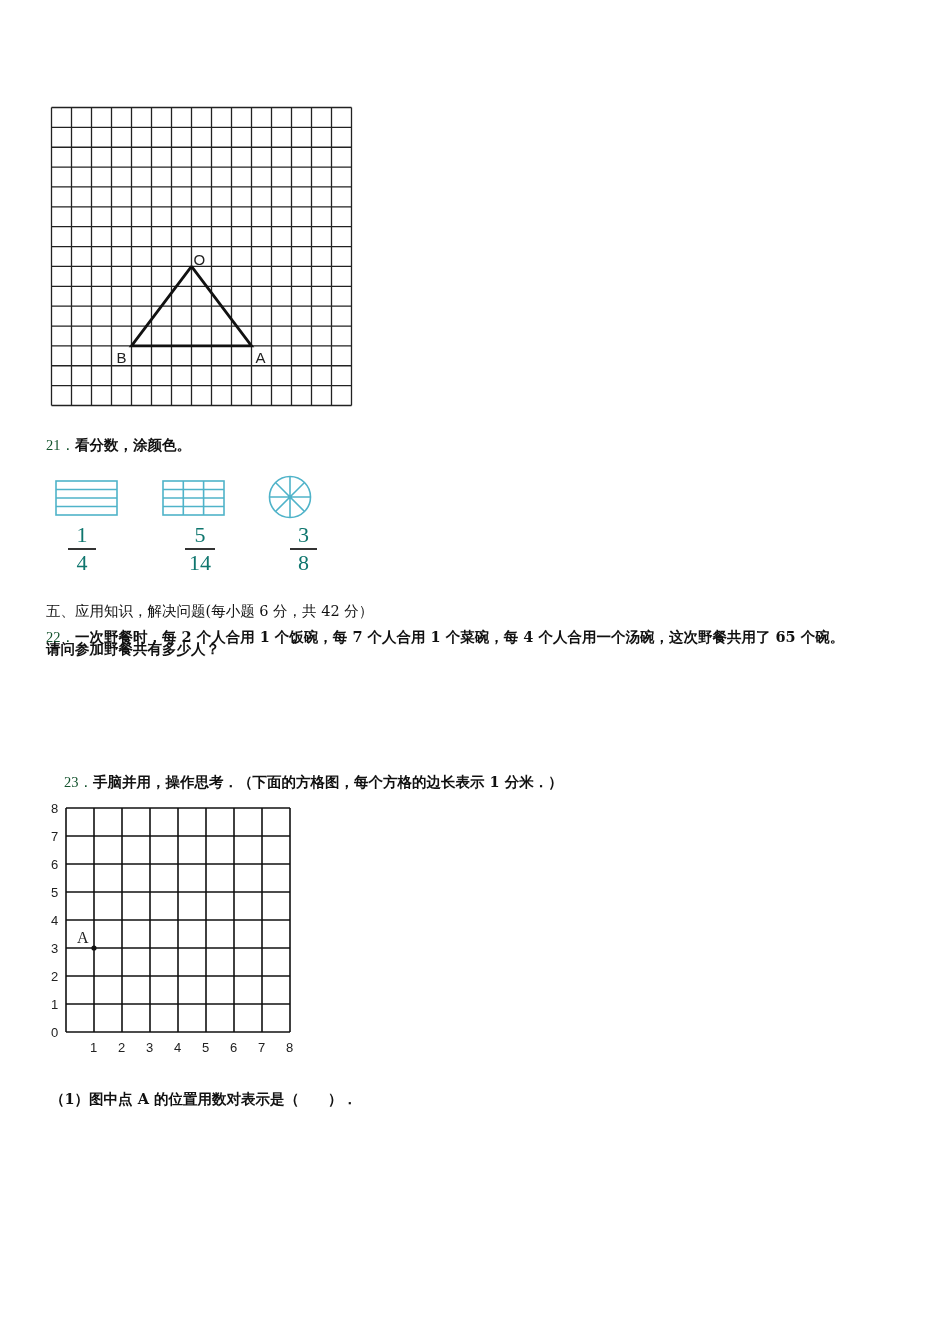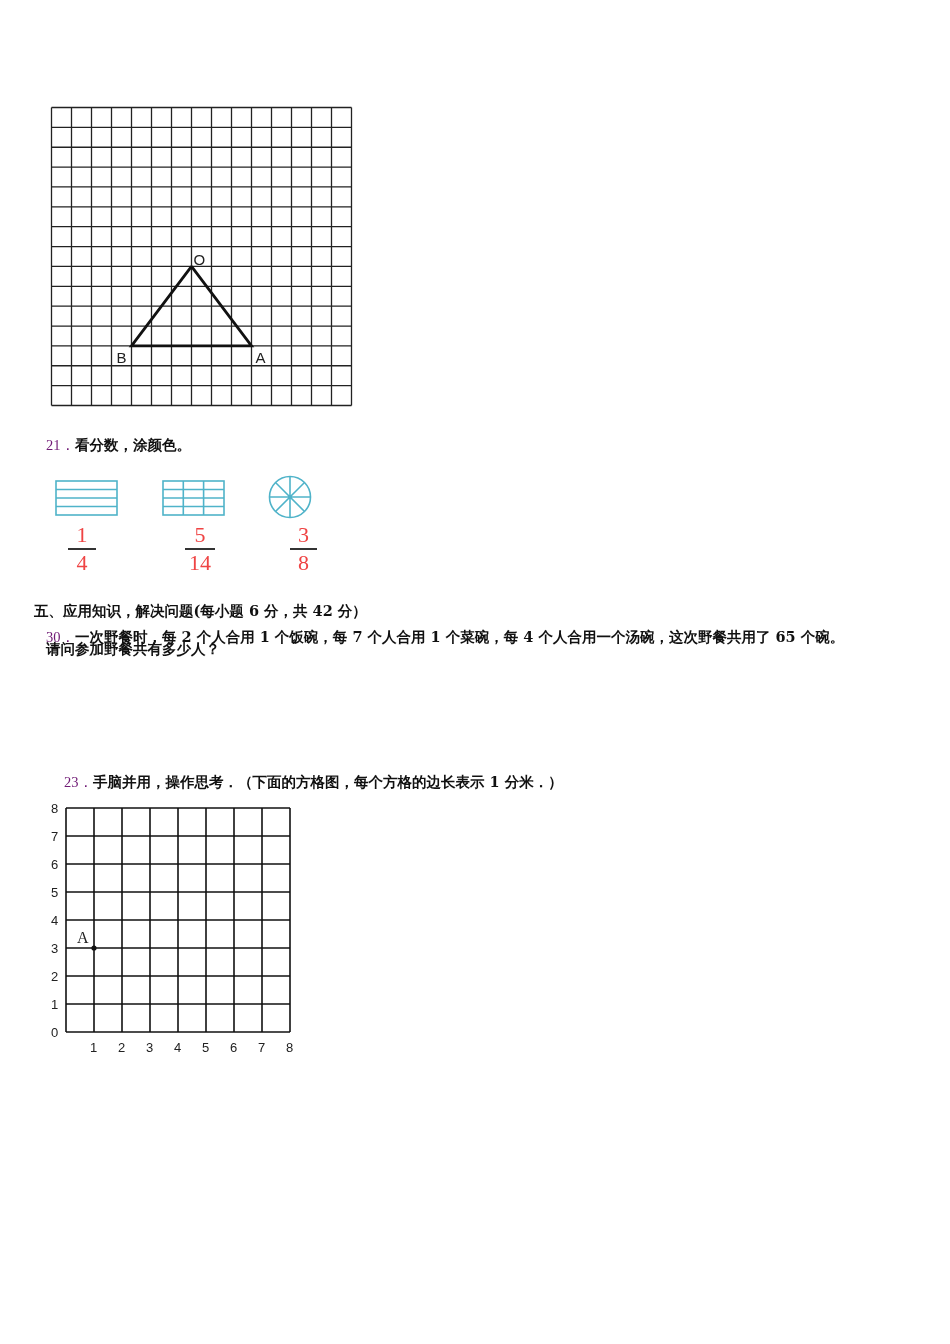--- a/index.html
+++ b/index.html
@@ -1,22 +1,22 @@
 <!DOCTYPE html>
 <html><head>
 <meta charset="utf-8">
 <style>
   html, body { margin:0; padding:0; background:#ffffff; }
   body { width:950px; height:1344px; position:relative; overflow:hidden;
          font-family:"DejaVu Serif","Liberation Serif",serif; color:#111; }
   .abs { position:absolute; }
   .txt { font-size:14.5px; white-space:nowrap; font-weight:bold; }
-  .qnum { font-weight:normal; font-family:"Liberation Serif",serif; color:#701a75; }
+  .qnum { font-weight:normal; font-family:"Liberation Serif",serif; color:#14532d; }
   svg text { font-family:"Liberation Sans",sans-serif; }
-  .frac { position:absolute; text-align:center; font-family:"Liberation Serif",serif; font-size:22px; color:#ef4444; line-height:22px; }
+  .frac { position:absolute; text-align:center; font-family:"Liberation Serif",serif; font-size:22px; color:#0f766e; line-height:22px; }
   .frac .bar { display:block; height:1.5px; background:#333; margin:2px 0; }
 </style>
 </head>
 <body>
 
 <svg class="abs" style="left:50px; top:106px;" width="304" height="302" viewBox="0 0 304 302">
   <g stroke="#222" stroke-width="1.3" fill="none" id="topgrid">
       <line x1="1.5" x2="1.5" y1="1.5" y2="299.5"></line>
       <line x1="21.5" x2="21.5" y1="1.5" y2="299.5"></line>
       <line x1="41.5" x2="41.5" y1="1.5" y2="299.5"></line>
@@ -98,24 +98,24 @@
   <span>5</span>
   <span class="bar"></span>
   <span>14</span>
 </div>
 <div class="frac" style="left:278px; top:524px; width:27px;margin-left:12px;">
   <span>3</span>
   <span class="bar"></span>
   <span>8</span>
 </div>
 
-<div class="abs txt" style="left:34px; top:602px; font-weight:bold;">五、应用知识，解决问题(每小题 6 分，共 42 分）</div>
+<div class="abs txt" style="left:46px; top:602px; font-weight:normal;">五、应用知识，解决问题(每小题 6 分，共 42 分）</div>
 
 <div class="abs txt" style="left:46px; top:628px;">
-  <span class="qnum">30．</span><span>一次野餐时，每 2 个人合用 1 个饭碗，每 7 个人合用 1 个菜碗，每 4 个人合用一个汤碗，这次野餐共用了 65 个碗。</span>
+  <span class="qnum">22．</span><span>一次野餐时，每 2 个人合用 1 个饭碗，每 7 个人合用 1 个菜碗，每 4 个人合用一个汤碗，这次野餐共用了 65 个碗。</span>
 </div>
 <div class="abs txt" style="left:46px; top:640px;">请问参加野餐共有多少人？</div>
 
 <div class="abs txt" style="left:64px; top:773px;">
   <span class="qnum">23．</span><span>手脑并用，操作思考．（下面的方格图，每个方格的边长表示 1 分米．）</span>
 </div>
 
 <svg class="abs" style="left:44px; top:800px;" width="260" height="258" viewBox="0 0 260 258">
   <g id="coordgrid" stroke="#111" stroke-width="1.6" fill="none">
       <line x1="22" x2="22" y1="8" y2="232"></line>
@@ -156,13 +156,14 @@
       <text x="158" y="252">5</text>
       <text x="186" y="252">6</text>
       <text x="214" y="252">7</text>
       <text x="242" y="252">8</text>
     </g>
   <circle id="ptA" r="2.6" fill="#111" cx="50" cy="148"></circle>
   <text id="ptAlbl" font-size="16" fill="#222" style="font-family:'Liberation Serif',serif;" x="33" y="143">A</text>
 </svg>
 
 <div class="abs" style="left:50px; top:1090px;">
+  <div class="txt" style="height:34px;">（1）图中点 A 的位置用数对表示是（　　）．</div>
 </div>
 
 </body></html>

